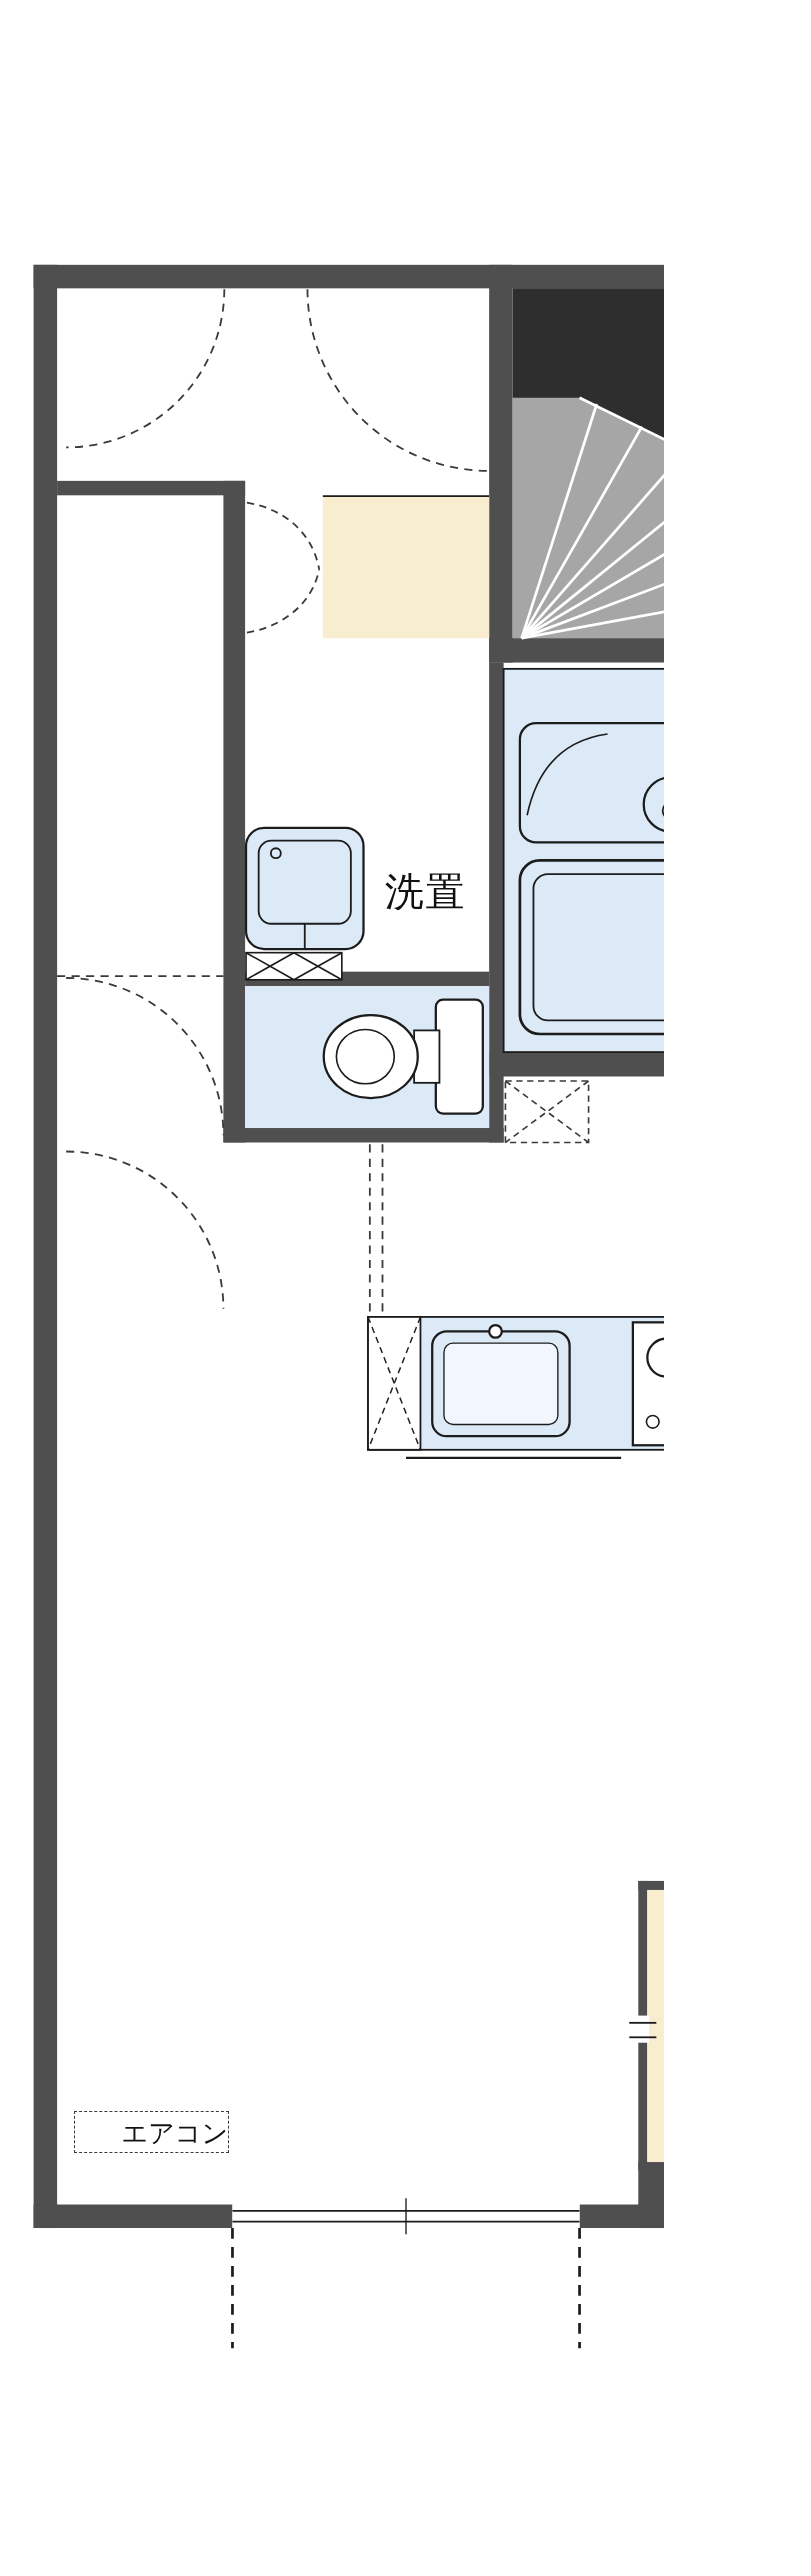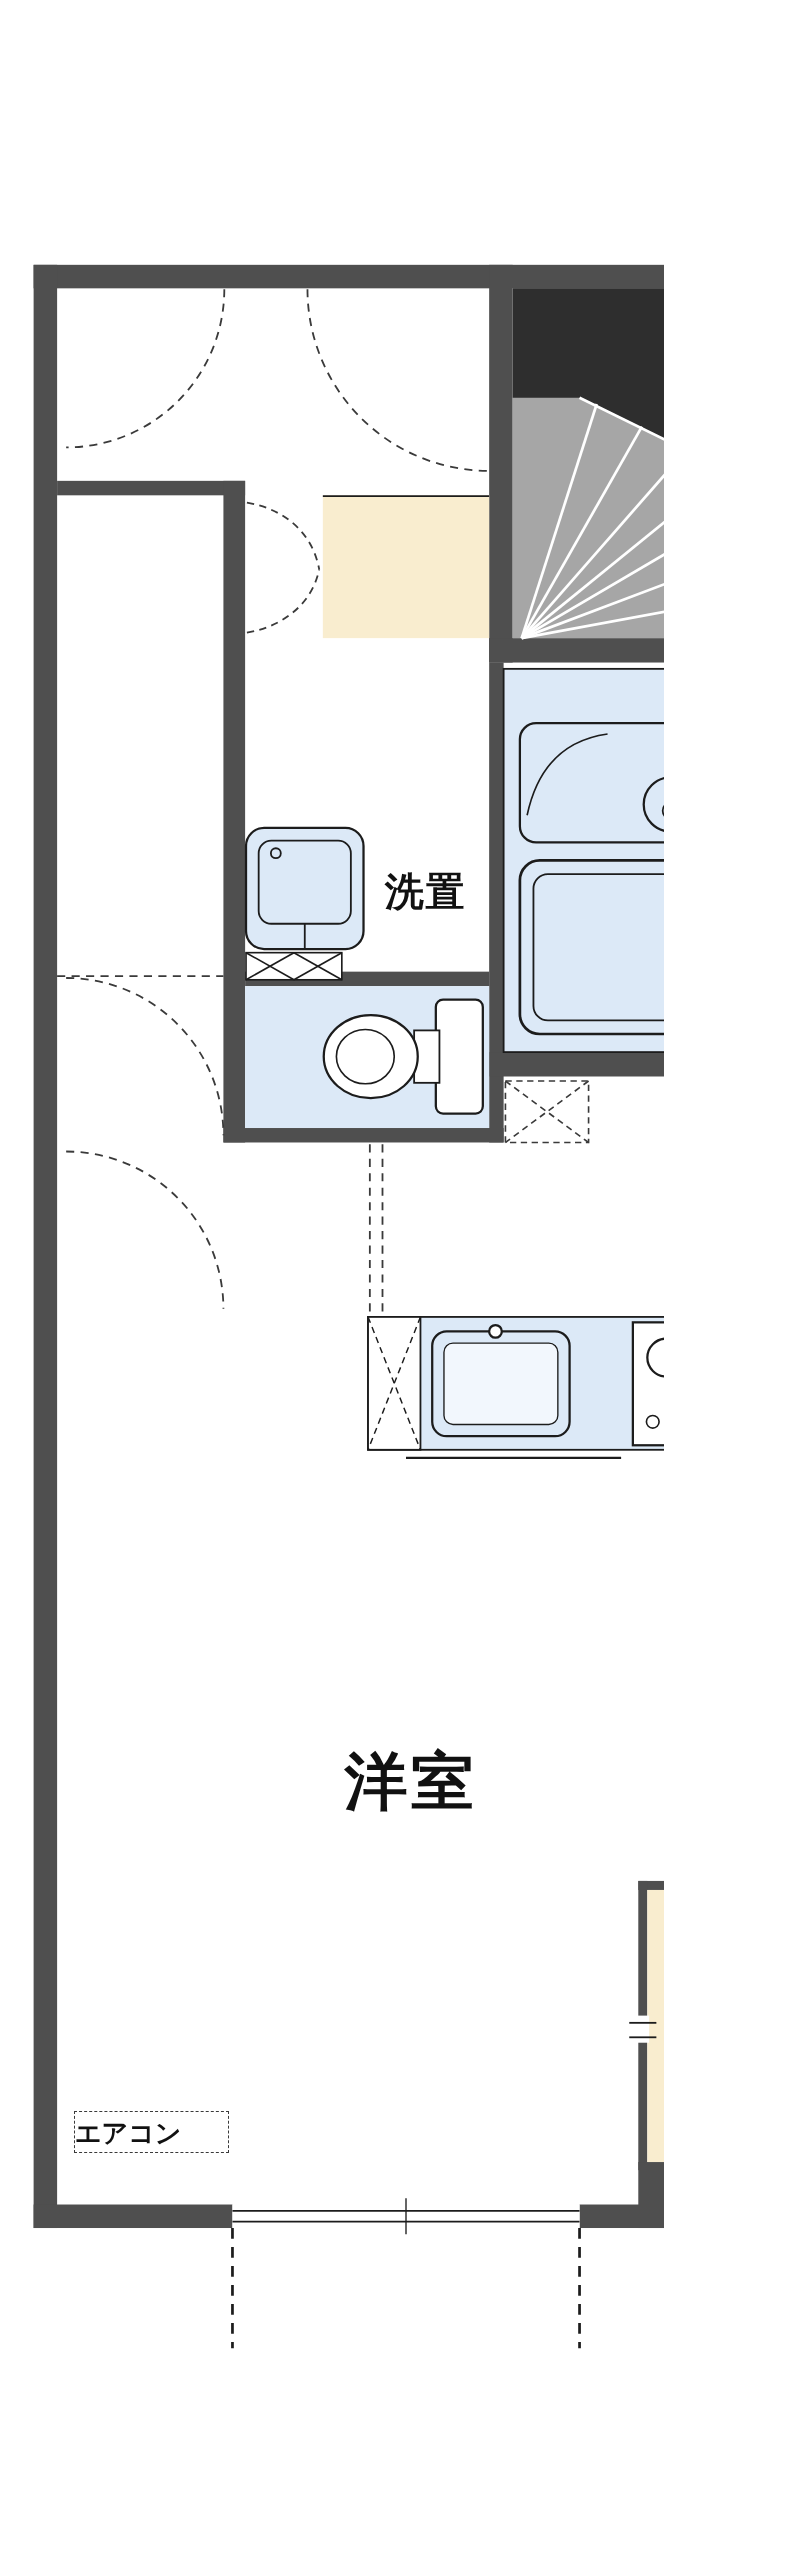--- a/index.html
+++ b/index.html
@@ -2,42 +2,41 @@
 <html style="--wall: #4f4f4f; --water: #dce9f7; --water_inner: #f2f7fd; --cream: #f9edcf; --stair_dark: #2e2e2e; --stair_mid: #a6a6a6; --line: #1c1c1c; --dash: #3a3a3a; --paper: #ffffff;font-size:14.5px"><head>
 <meta charset="utf-8">
 <style>
   html,body{margin:0;padding:0;background:#fff;}
   #canvas{
     position:relative;
     width:664px;height:2576px;
     background:var(--paper,#fff);
     font-family:"DejaVu Sans","Liberation Sans",sans-serif;
     overflow:hidden;
-    font-weight:bold;
   }
   #plan-svg{position:absolute;left:0;top:0;}
   .lbl{
     position:absolute;
     color:#111;
     text-align:center;
     white-space:nowrap;
     line-height:1.15;
   }
   .lbl-washroom{left:362px;top:870px;width:127px;font-size:39px;letter-spacing:1.8px;}
   .lbl-mainroom{left:271px;top:1746px;width:280px;font-size:63px;letter-spacing:3.6px;}
   .lbl-size{left:217px;top:1831px;width:389px;font-size:42px;}
   .lbl-storage{
     left:672px;top:1943px;width:51px;height:154px;
     font-size:38px;letter-spacing:9px;
     writing-mode:vertical-rl;text-orientation:upright;
   }
   .aircon-box{
     position:absolute;left:74px;top:2111px;width:155px;height:42px;
     border:1.8px dashed #3a3a3a;
-    font-size:26px;line-height:42px;text-align:left;color:#111;
+    font-size:26px;line-height:42px;text-align:right;color:#111;
     box-sizing:border-box;
   }
 </style>
 </head>
 <body>
 
 <div id="canvas">
 
 <svg id="plan-svg" width="812" height="2576" viewBox="0 0 898 2850">
 
@@ -166,18 +165,17 @@
     <rect x="257" y="2439" width="384" height="26" style="fill:var(--paper)"></rect>
     <line x1="257" y1="2446" x2="641" y2="2446" stroke="#1c1c1c" stroke-width="2"></line>
     <line x1="257" y1="2458" x2="641" y2="2458" stroke="#1c1c1c" stroke-width="2"></line>
     <line x1="449" y1="2432" x2="449" y2="2472" stroke="#1c1c1c" stroke-width="1.5"></line>
     <line x1="257" y1="2465" x2="257" y2="2598" stroke="#1c1c1c" stroke-width="3" stroke-dasharray="12 9"></line>
     <line x1="641" y1="2465" x2="641" y2="2598" stroke="#1c1c1c" stroke-width="3" stroke-dasharray="12 9"></line>
   </g>
 </svg>
 
   <div class="lbl lbl-washroom">洗置</div>
-  <div class="lbl lbl-mainroom">洋室</div>
   <div class="lbl lbl-storage">収納</div>
   <div class="aircon-box">エアコン</div>
 
 </div>
 
 
 </body></html>

